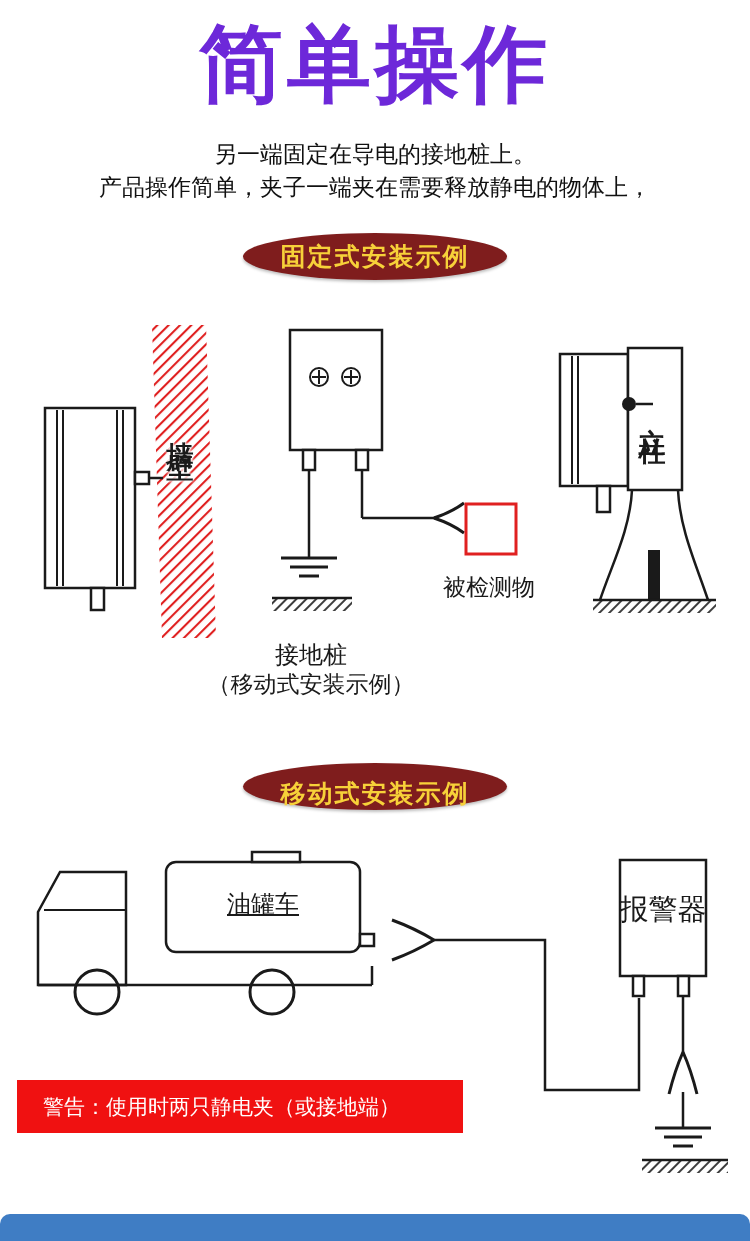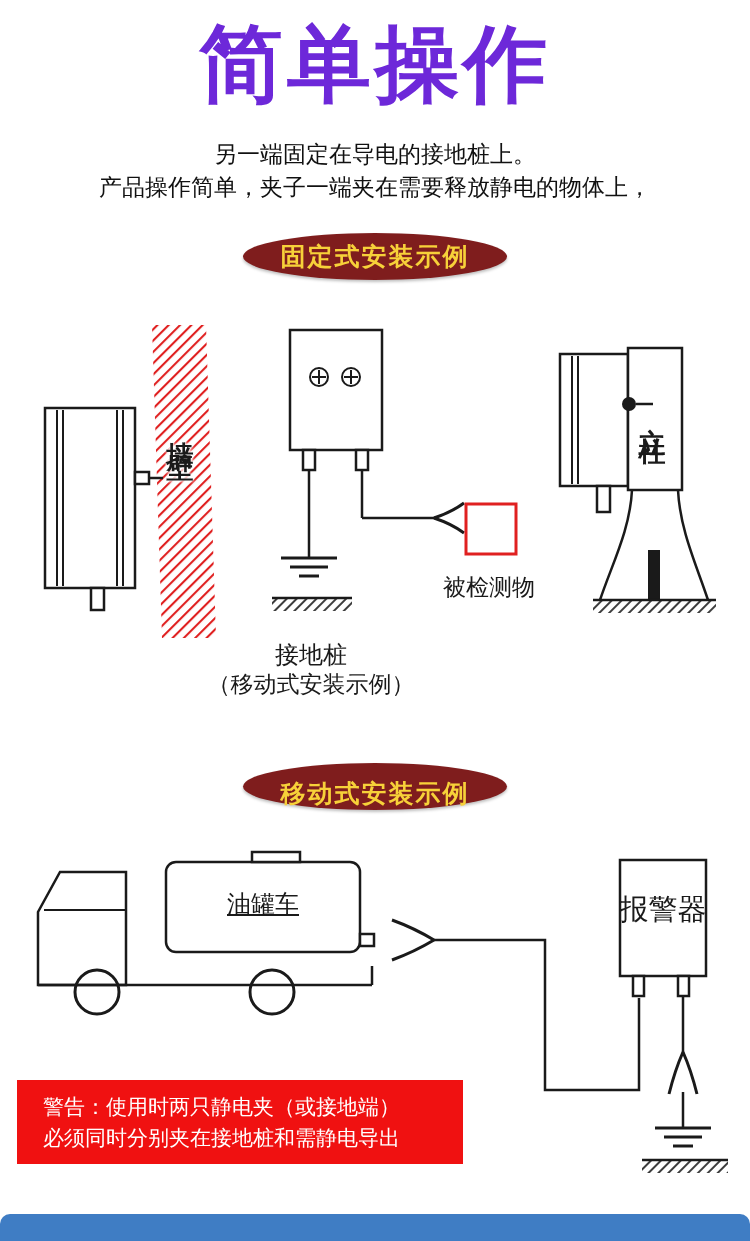--- a/index.html
+++ b/index.html
@@ -200,18 +200,17 @@
       <line class="ln" x1="642" y1="320" x2="728" y2="320"></line>
       <rect x="642" y="320" width="86" height="13" fill="url(#blackHatch2)"></rect>
     </g>
   </svg>
 
   <div class="dlabel lbl-tanker">油罐车</div>
   <div class="dlabel lbl-alarm">报警器</div>
 
   <div class="warning">
     <div>警告：使用时两只静电夹（或接地端）</div>
-    <div>必须同时分别夹在接地桩和需静电导出</div>
   </div>
 
   <div class="bottom-bar"></div>
 
 </div>
 
 </body></html>

